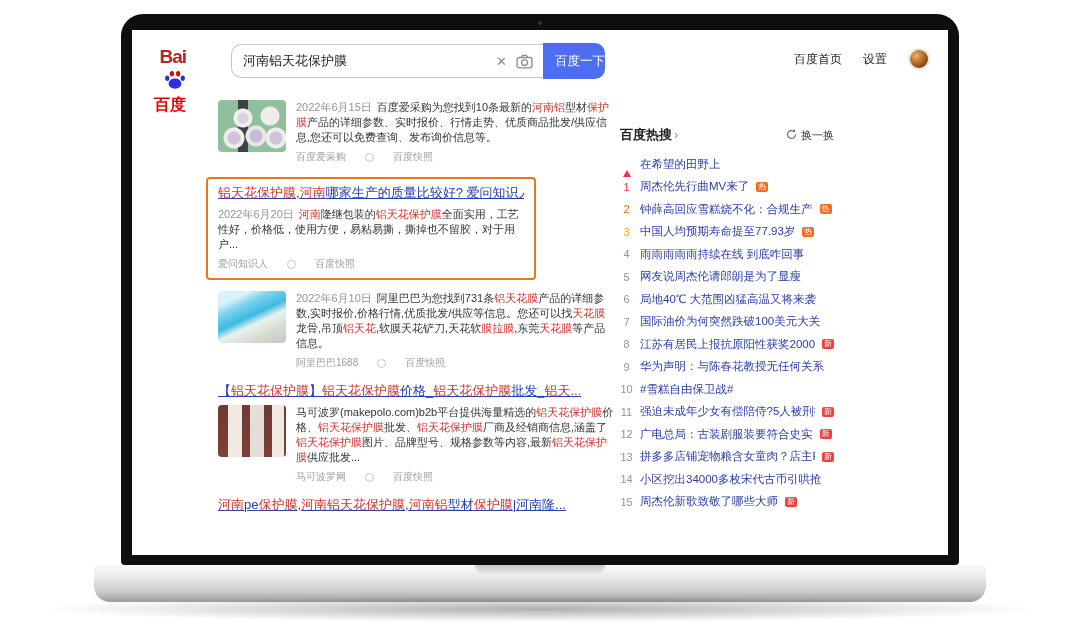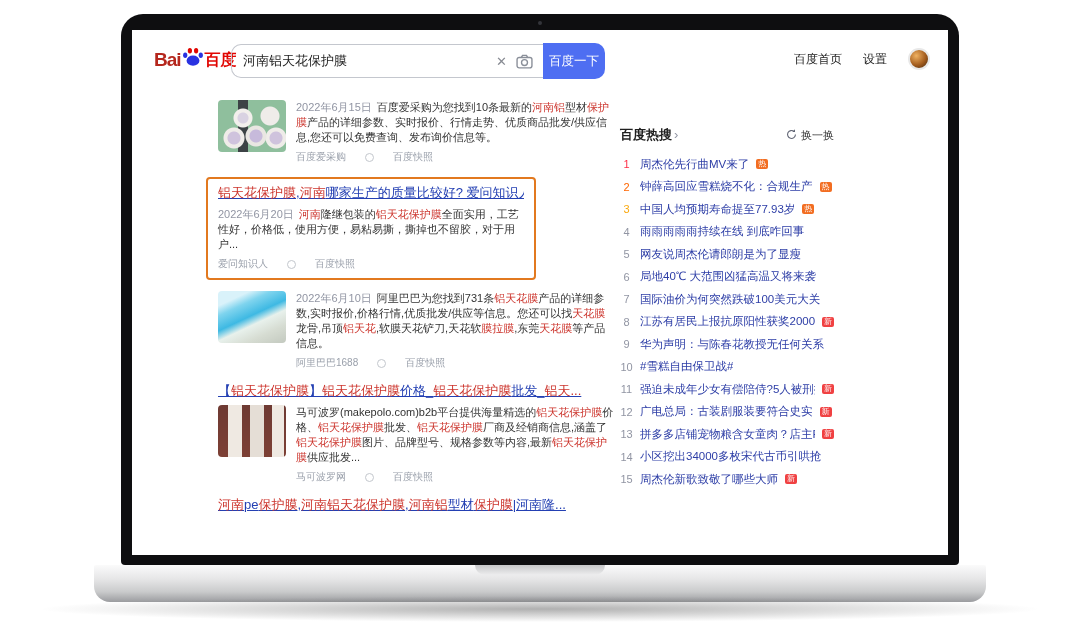--- a/index.html
+++ b/index.html
@@ -12,31 +12,31 @@
   .screen-inner { position:absolute; left:11px; right:11px; top:16px; bottom:10px; background:#fff; overflow:hidden; }
   .laptop-base { position:absolute; left:94px; top:565px; width:892px; height:37px;
     background:linear-gradient(#fbfbfb,#e6e6e7 38%,#cacbcc 72%,#9b9c9f); border-radius:2px 2px 16px 16px; }
   .base-notch { position:absolute; left:50%; transform:translateX(-50%); top:0; width:130px; height:10px;
     background:linear-gradient(#c6c7c9,#ededee); border-radius:0 0 10px 10px; }
   .base-shadow { position:absolute; left:40px; top:596px; width:1000px; height:26px;
     background:radial-gradient(ellipse closest-side, rgba(80,80,80,.45), rgba(0,0,0,0)); }
 
   
   .serp-header { position:relative; height:58px; }
-  .logo { position:absolute; left:22px; top:16px; display:flex; align-items:flex-end; gap:1px; cursor:pointer; }
+  .logo { position:absolute; left:22px; top:16px; display:flex; align-items:flex-end; gap:1px; cursor:pointer;flex-direction:column; }
   .logo .bai { color:#b5271d; font-weight:bold; font-size:19px; letter-spacing:-1px; }
   .logo .du  { color:#e10602; font-weight:bold; font-size:16px; }
   .search-bar { position:absolute; left:99px; top:14px; display:flex; }
   .search-input-wrap { width:312px; height:34px; border:1px solid #c4c7ce; border-right:none; border-radius:10px 0 0 10px;
     display:flex; align-items:center; padding:0 8px 0 11px; }
   .search-input { flex:1; border:none; outline:none; font-size:13px; color:#222; font-family:inherit; min-width:0; }
   .clear-icon { color:#878a92; font-size:13px; padding:0 7px; cursor:pointer; }
   .cam-icon { display:flex; cursor:pointer; padding:0 2px; }
   .search-btn { width:62px; height:36px; margin-top:-1px; background:#4e6ef2; color:#fff; border:none;
-    border-radius:0 10px 10px 0; font-size:12.5px; cursor:pointer; font-family:inherit; }
+    border-radius:0 10px 10px 0; font-size:12.5px; cursor:pointer; font-family:inherit;text-align:right; }
   .header-right { position:absolute; right:18px; top:18px; display:flex; align-items:center; gap:21px; font-size:12px; color:#222; }
   .header-right span { cursor:pointer; }
   .avatar { width:22px; height:22px; border-radius:50%; cursor:pointer;
     background:radial-gradient(circle at 35% 32%, #f0b262, #a35c1d 55%, #4c2a0e 95%); border:2px solid #e8e8e8; }
 
   
   .main-area { position:absolute; left:0; right:0; top:60px; bottom:0; }
   .results { position:absolute; left:86px; top:10px; width:396px; }
   .result { margin-bottom:13px; }
   .result.highlighted { width:330px; border:2px solid #e2791f; border-radius:4px; padding:6px 10px 7px; margin-left:-12px; margin-bottom:11px; }
@@ -188,20 +188,24 @@
           <span class="hot-refresh">
             <span><svg width="11" height="11" viewBox="0 0 12 12">
                   <path d="M10.3 6a4.3 4.3 0 1 1-1.4-3.2" fill="none" stroke="#626675" stroke-width="1.2"></path>
                   <path d="M9.8 0.4 v3 H6.8 z" fill="#626675"></path>
                 </svg></span>
             <span>换一换</span>
           </span>
         </div>
         <ul class="hot-items">
             <li class="hot-item">
+              <span class="hot-rank"><span class="top-arrow"></span></span>
+              <span class="hot-text">在希望的田野上</span>
+            </li>
+            <li class="hot-item">
               <span class="hot-rank r1">1</span>
               <span class="hot-text">周杰伦先行曲MV来了</span>
               <span class="hot-badge hot">热</span>
             </li>
             <li class="hot-item">
               <span class="hot-rank r2">2</span>
               <span class="hot-text">钟薛高回应雪糕烧不化：合规生产</span>
               <span class="hot-badge hot">热</span>
             </li>
             <li class="hot-item">

